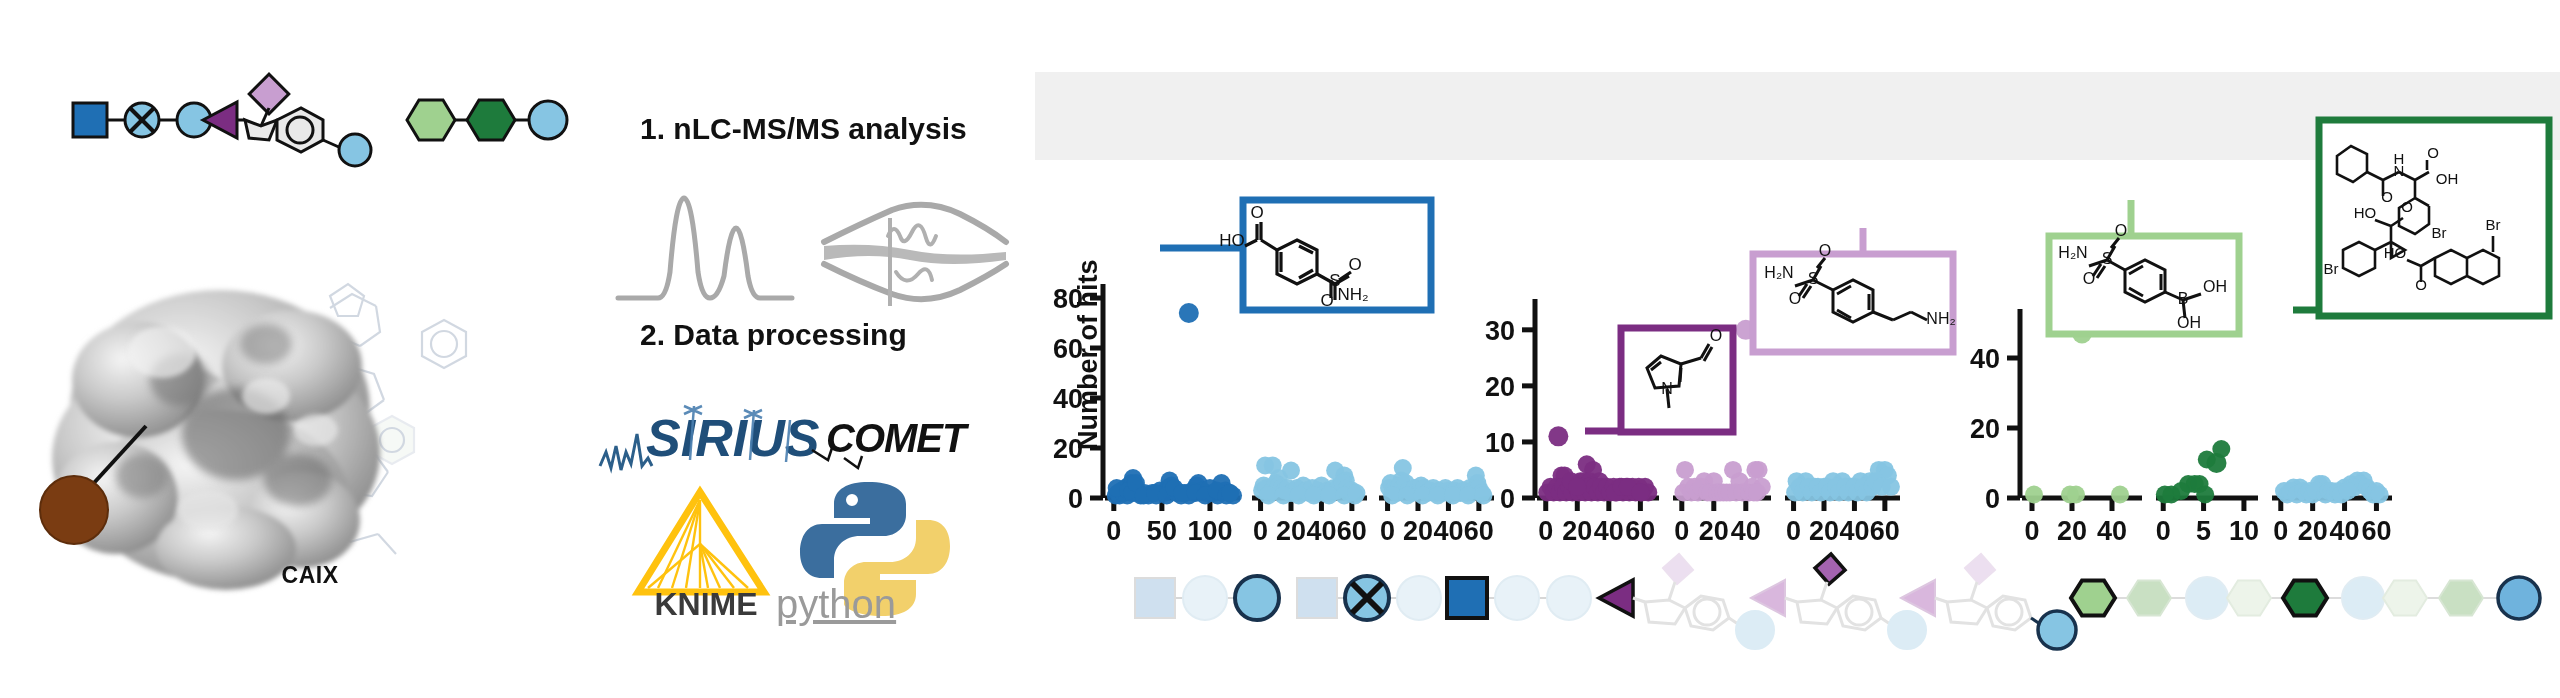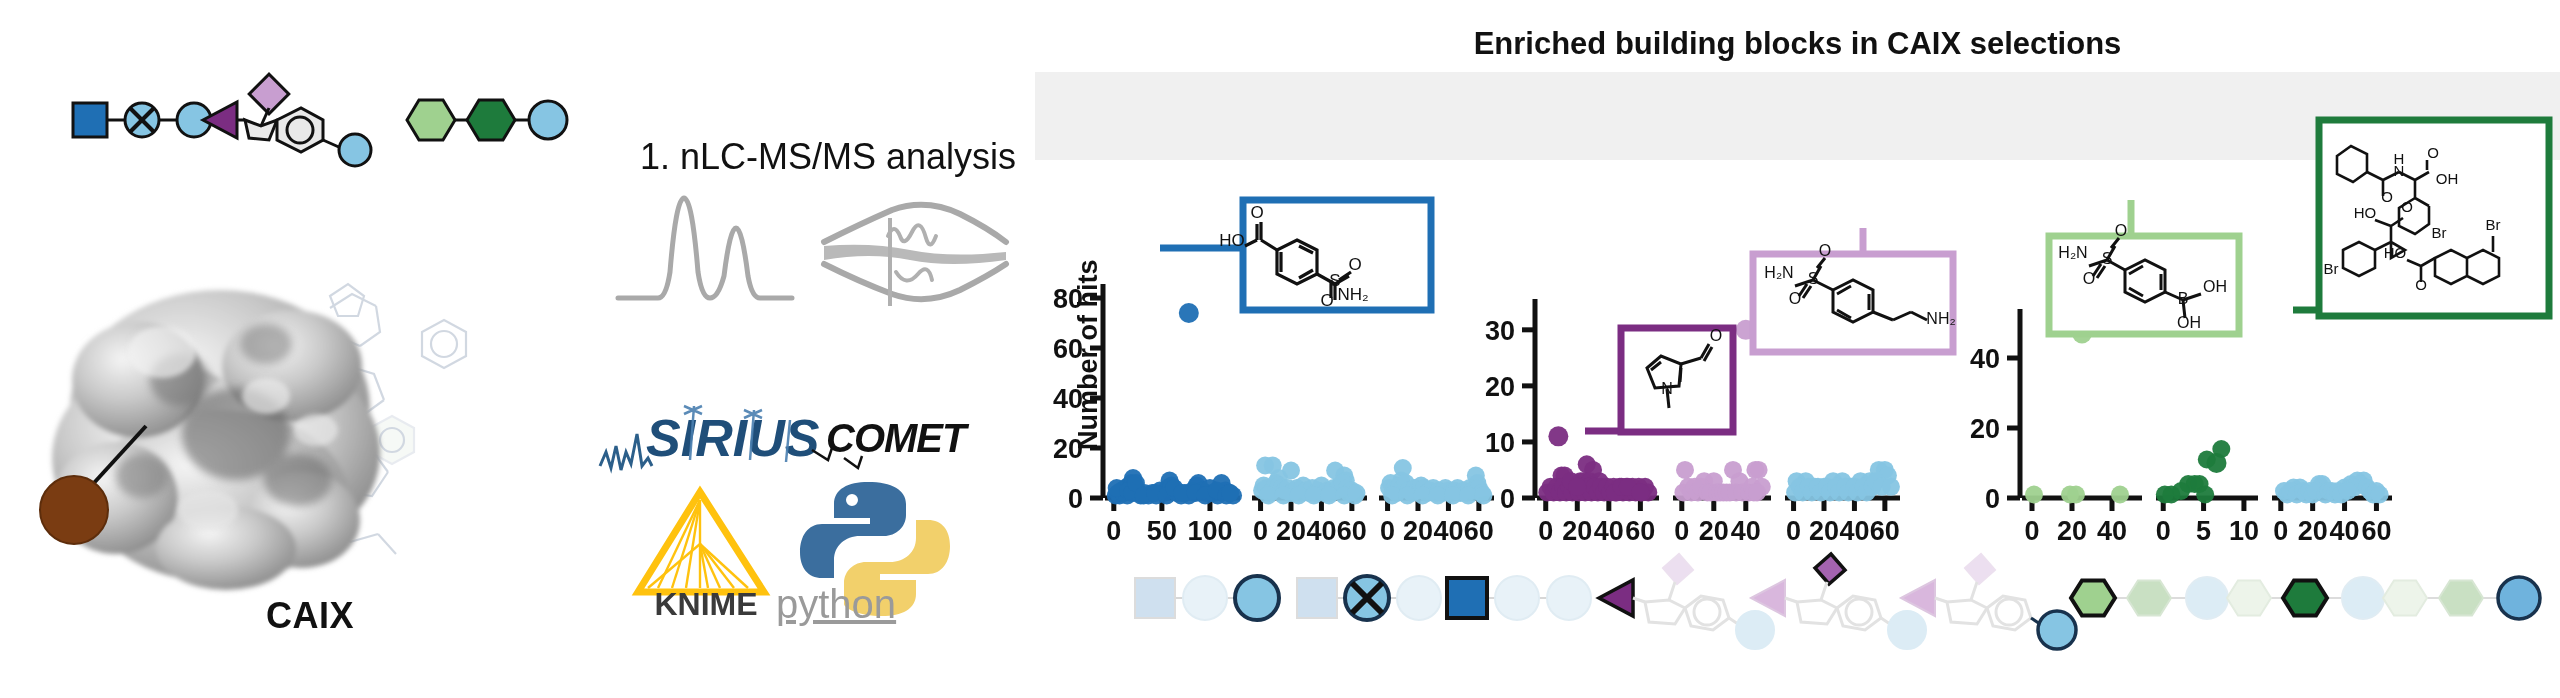--- a/index.html
+++ b/index.html
@@ -18,27 +18,27 @@
 
   #library-glyph-row { position:absolute; left:55px; top:78px; width:560px; height:80px; }
 
   #fmol-label {
     position:absolute; left:98px; top:208px; width:300px;
     font-style:italic; font-size:27px; color:#111; text-align:center; font-weight:400;
   }
 
   #protein-wrap { position:absolute; left:30px; top:248px; width:560px; height:380px; }
   #caix-label {
-    position:absolute; left:210px; top:595px; width:200px; text-align:center;
-    font-size:36px; font-weight:bold; color:#111; letter-spacing:0.5px;
+    position:absolute; left:210px; top:562px; width:200px; text-align:center;
+    font-size:23px; font-weight:bold; color:#111; letter-spacing:0.5px;
   }
 
   
   #mid-block { position:absolute; left:600px; top:0px; width:440px; height:698px; }
-  .step-text { position:absolute; font-size:36px; font-weight:normal; color:#111;margin-top:24px; }
+  .step-text { position:absolute; font-size:30px; font-weight:bold; color:#111; }
   #step1 { left:40px; top:112px; }
   #step2 { left:40px; top:318px; }
   #arrow-line { position:absolute; left:0px; top:330px; width:430px; height:0; }
 
   
   #right-block { position:absolute; left:1035px; top:0; width:1525px; height:698px; }
   #title-band {
     position:absolute; left:0px; top:72px; width:1525px; height:88px;
     background:#f0f0f0;
   }
@@ -178,20 +178,21 @@
         <path d="M278 56 q6 -14 12 0 q4 12 12 -4 q8 -16 14 6 q4 14 10 -2" fill="none" stroke="#b0b0b0" stroke-width="4" stroke-linecap="round"></path>
         <path d="M286 92 q10 16 22 2 q10 -12 14 6" fill="none" stroke="#b0b0b0" stroke-width="4" stroke-linecap="round"></path>
       </g>
     </svg>
 
     <svg id="arrow-line" width="440" height="44" viewBox="0 0 440 44">
       <line x1="0" y1="22" x2="404" y2="22" stroke="#111" stroke-width="11"></line>
       <polygon points="404,2 440,22 404,42" fill="#111"></polygon>
     </svg>
 
+    <div class="step-text" id="step2">2. Data processing</div>
 
     <svg style="position:absolute; left:-2px; top:392px;" width="400" height="80" viewBox="0 0 400 80">
       <path d="M2 74 l6 -14 l5 16 l5 -22 l5 24 l5 -18 l5 12 l6 -30 l5 32 l6 -8 l4 8" fill="none" stroke="#2c5f8a" stroke-width="3"></path>
       <text x="48" y="64" font-family="Liberation Sans, sans-serif" font-size="52" font-weight="bold" font-style="italic" fill="#1f4e79">SIRIUS</text>
       <g stroke="#4a7fb0" stroke-width="2.5" fill="none" opacity="0.9">
         <path d="M92 68 L96 14 M86 22 l18 -8 M86 14 l18 8"></path>
         <path d="M152 68 L156 18 M146 26 l18 -8 M146 18 l18 8"></path>
         <path d="M188 70 L192 28"></path>
       </g>
       <text x="228" y="60" font-family="Liberation Sans, sans-serif" font-size="40" font-weight="bold" font-style="italic" fill="#111" letter-spacing="-1">COMET</text>
@@ -221,21 +222,20 @@
       <path d="M86 140 c20 0 34 -7 34 -22 v-14 H84 v-6 h48 c14 0 22 -12 22 -28 c0 -16 -8 -26 -22 -26
                h-12 v18 c0 14 -11 24 -26 24 H70 c-12 0 -22 9 -22 21 v21 C48 132 62 140 86 140 z
                M102 128 a6 6 0 1 0 0 -12 a6 6 0 0 0 0 12 z" fill="#f2d06b"></path>
     </svg>
     <div style="position:absolute; left:176px; top:582px; font-size:40px; color:#9a9a9a;
                 font-family:'Liberation Sans',sans-serif;text-decoration:underline;">python</div>
   </div>
 
   <div id="right-block">
     <div id="title-band"></div>
-    <div id="panel-title">Enriched building blocks in CAIX selections</div>
 
     <svg id="charts" width="1525" height="520" viewBox="0 0 1525 520" style="position:absolute; left:0; top:178px;">
         <g>
           <line x1="68" y1="106" x2="68" y2="320" stroke="#111" stroke-width="5"></line>
           <line x1="55" y1="320" x2="68" y2="320" stroke="#111" stroke-width="5"></line>
           <text x="48" y="330" text-anchor="end" font-family="Liberation Sans, sans-serif" font-size="27" font-weight="bold" fill="#111">0</text>
           <line x1="55" y1="270" x2="68" y2="270" stroke="#111" stroke-width="5"></line>
           <text x="48" y="280" text-anchor="end" font-family="Liberation Sans, sans-serif" font-size="27" font-weight="bold" fill="#111">20</text>
           <line x1="55" y1="220" x2="68" y2="220" stroke="#111" stroke-width="5"></line>
           <text x="48" y="230" text-anchor="end" font-family="Liberation Sans, sans-serif" font-size="27" font-weight="bold" fill="#111">40</text>

